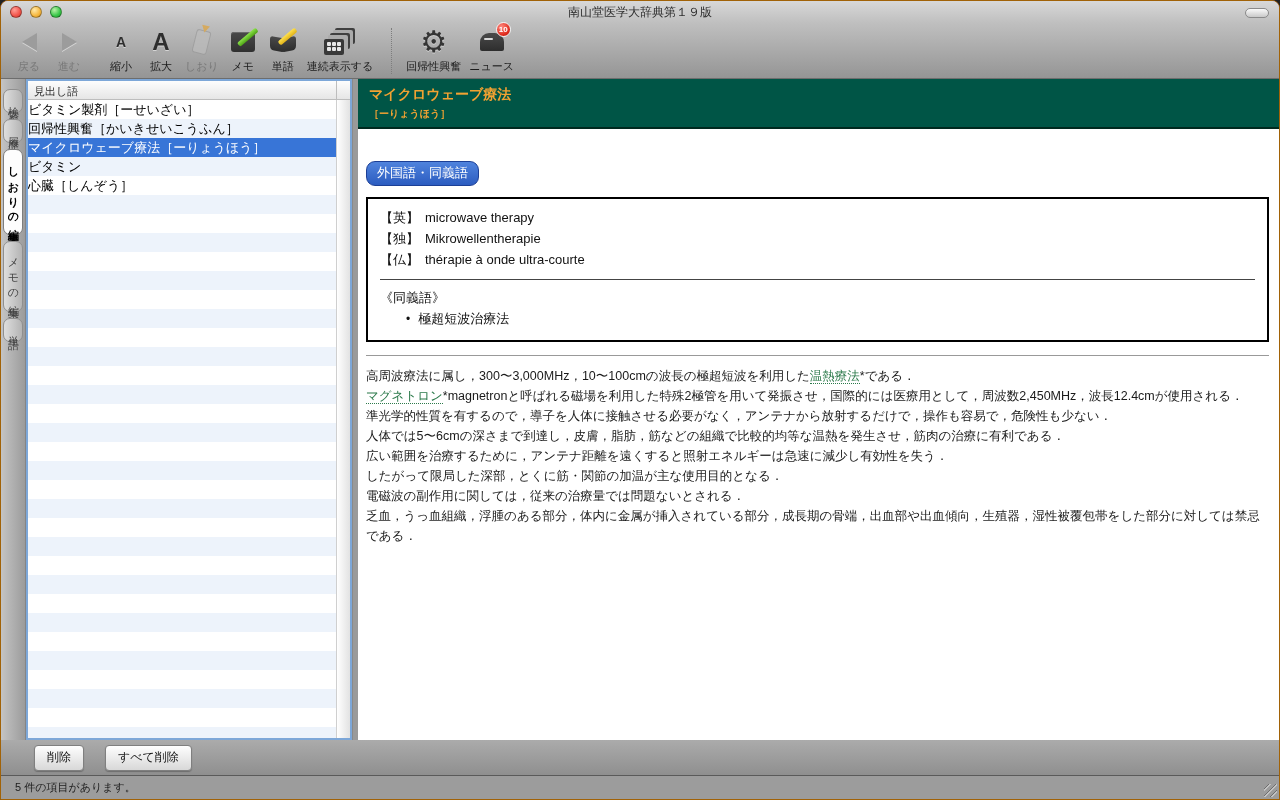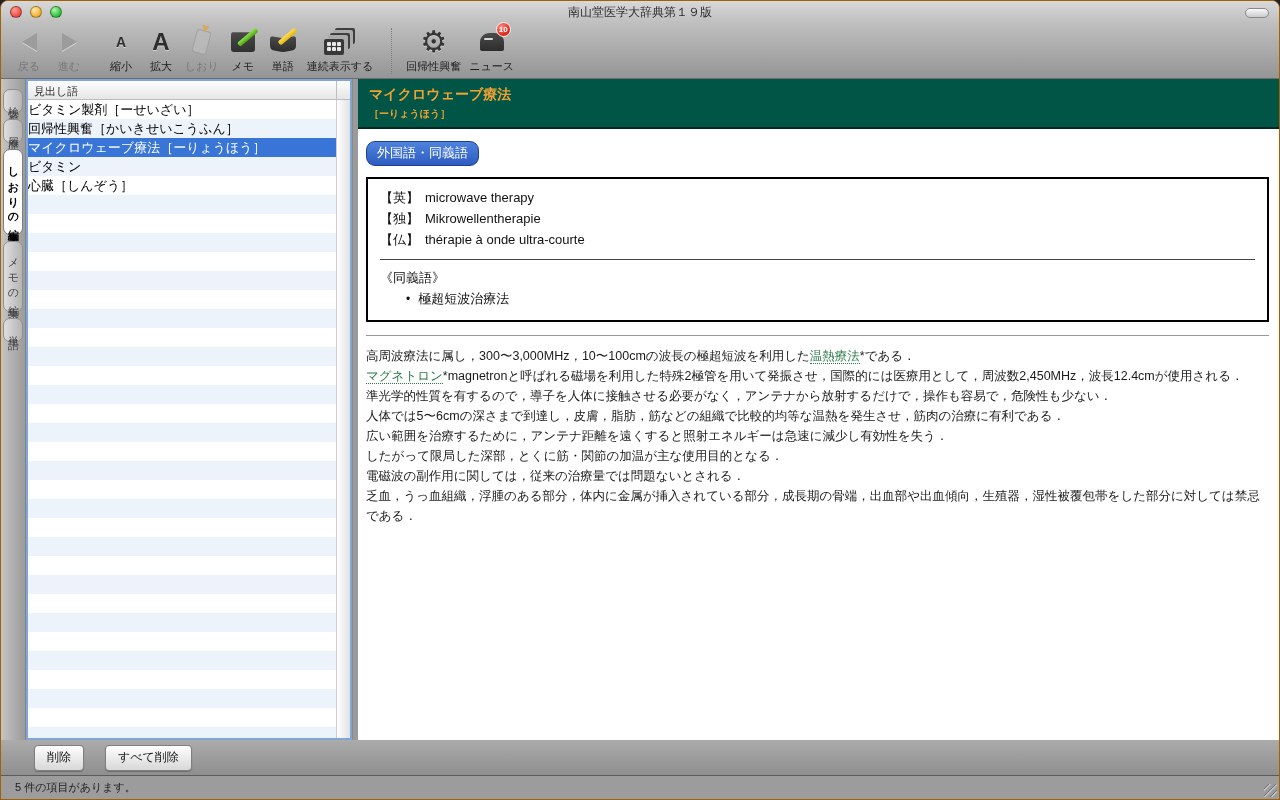--- a/index.html
+++ b/index.html
@@ -69,21 +69,21 @@
   .lrow.selected { background:#3875d7; color:#fff; }
   .scrolltrack { flex:0 0 14px; background:linear-gradient(to right,#ffffff,#e2e2e2); border-left:1px solid #cfcfcf; }
 
   .vdivider { flex:0 0 6px; background:#9a9a9a; border-left:1px solid #8a8a8a; }
 
   
   .content { flex:1; display:flex; flex-direction:column; background:#fff; min-width:0; }
   .entry-header { flex:0 0 50px; background:#005546; border-bottom:2px solid #00291f; padding:7px 0 0 11px; }
   .entry-title { color:#f2a232; font-weight:bold; font-size:14px; }
   .entry-reading { color:#f2a232; font-weight:bold; font-size:10px; margin-top:3px; }
-  .entry-body { flex:1; overflow:hidden; padding:12px 10px 0 8px; }
+  .entry-body { flex:1; overflow:hidden; padding:12px 10px 0 8px;margin-top:20px; }
   .badge-foreign { display:inline-block; background:linear-gradient(#4f83dd,#2c5cc0); border:1px solid #1c3f96; border-radius:9px; color:#fff; font-size:13px; padding:2px 10px 3px; }
   .fbox { border:2px solid #000; margin-top:11px; padding:8px 12px 10px; font-size:13px; }
   .frow { line-height:21px; color:#111; }
   .frow .flang { margin-right:6px; }
   .fbox hr { border:none; border-top:1px solid #444; margin:9px 0 7px; }
   .synlabel { line-height:21px; color:#111; }
   .synitem { line-height:21px; color:#111; padding-left:26px; }
   .synitem:before { content:"•"; margin-right:8px; font-size:12px; }
   .body-sep { border:none; border-top:1px solid #999; margin:13px 0 0; }
   .paras { margin-top:10px; font-size:12.5px; line-height:20px; color:#1a1a1a; }

